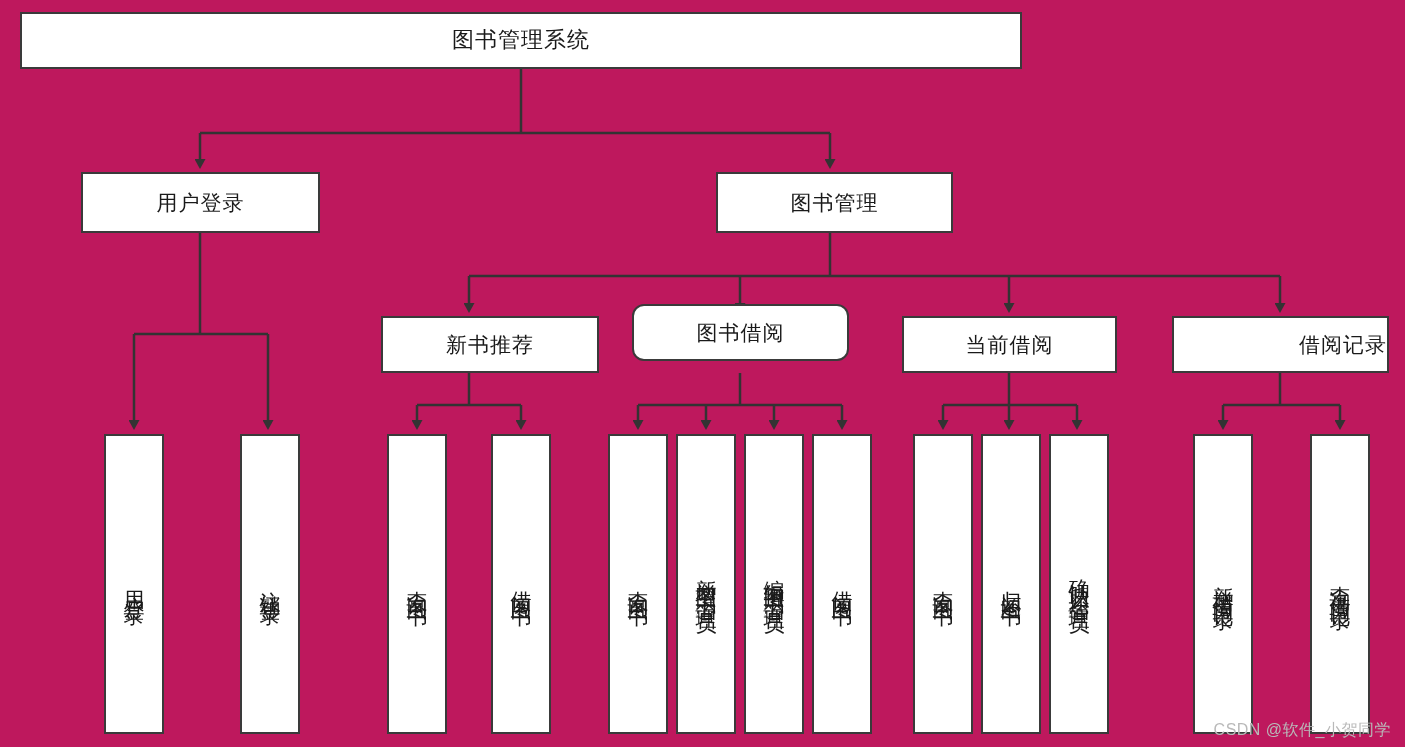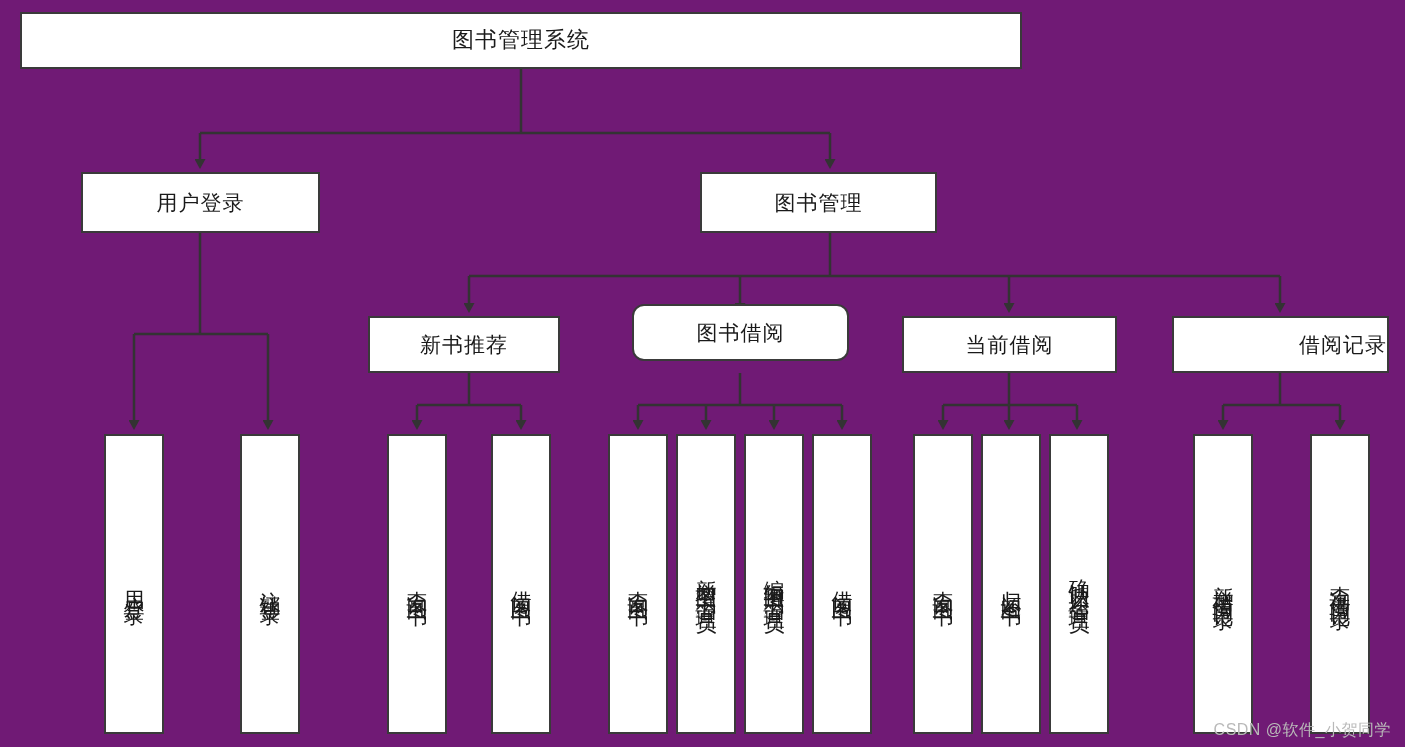--- a/index.html
+++ b/index.html
@@ -7,21 +7,21 @@
     padding: 0;
     background: #ffffff;
   }
   body {
     font-family: "Liberation Sans", "DejaVu Sans", sans-serif;
   }
   #canvas {
     position: relative;
     width: 1405px;
     height: 747px;
-    background: #701a75;
+    background: #be185d;
     overflow: hidden;
   }
   #connectors {
     position: absolute;
     left: 0;
     top: 0;
     width: 1405px;
     height: 747px;
     pointer-events: none;
   }
@@ -123,25 +123,25 @@
   </svg>
 
   <div class="node h root" style="left:20px; top:12px; width:1002px; height:57px;">
     <span>图书管理系统</span>
   </div>
 
   <div class="node h" style="left:81px; top:172px; width:239px; height:61px;">
     <span>用户登录</span>
   </div>
 
-  <div class="node h" style="left:700px; top:172px; width:237px; height:61px;">
+  <div class="node h" style="left:716px; top:172px; width:237px; height:61px;">
     <span>图书管理</span>
   </div>
 
-  <div class="node h" style="left:368px; top:316px; width:192px; height:57px;">
+  <div class="node h" style="left:381px; top:316px; width:218px; height:57px;">
     <span>新书推荐</span>
   </div>
 
   <div class="node h" style="left:632px; top:304px; width:217px; height:57px;border-radius:12px;">
     <span>图书借阅</span>
   </div>
 
   <div class="node h" style="left:902px; top:316px; width:215px; height:57px;text-align:center;">
     <span>当前借阅</span>
   </div>

